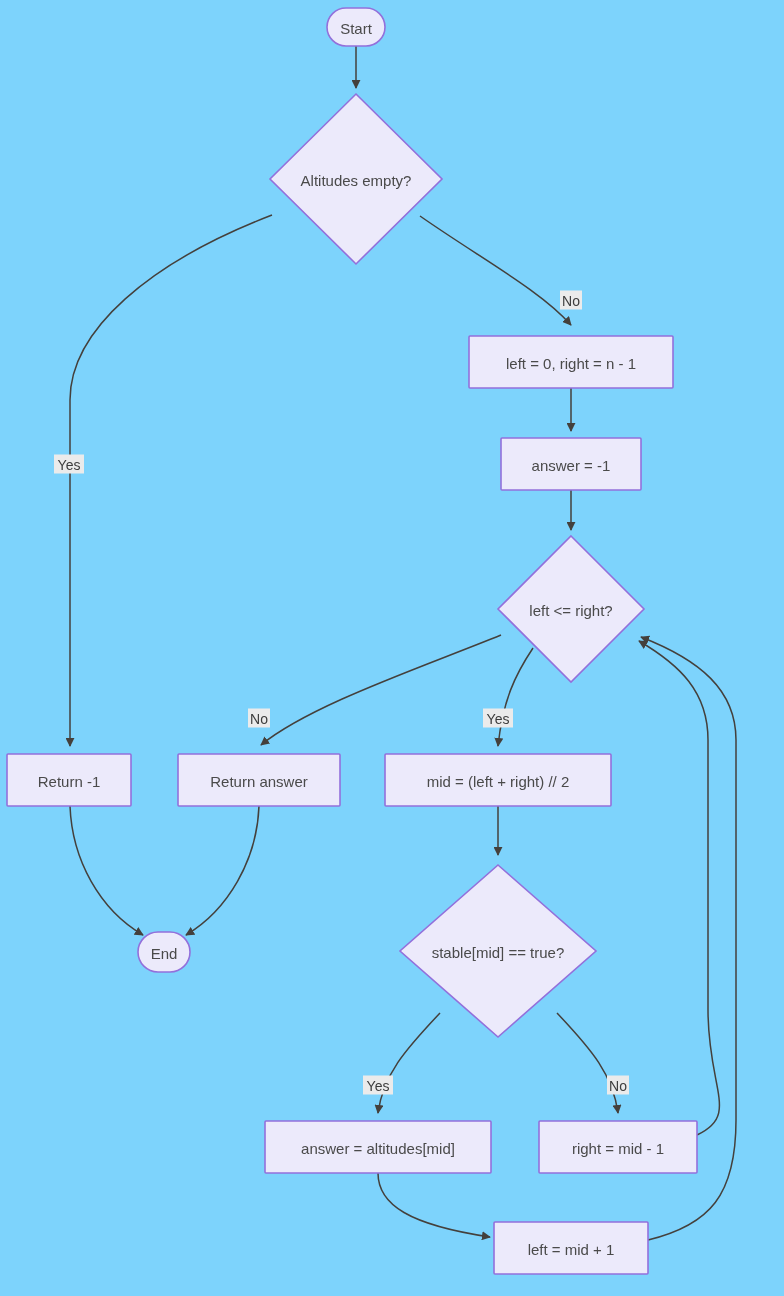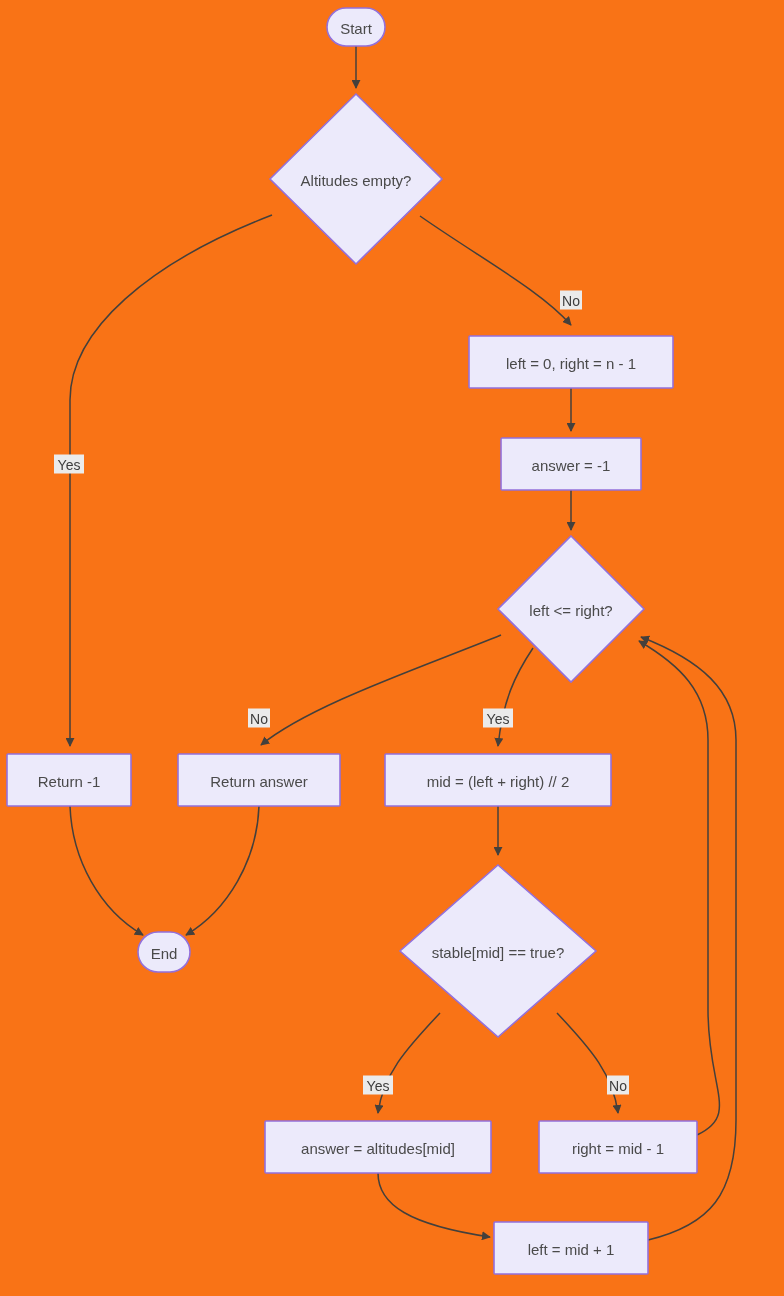--- a/index.html
+++ b/index.html
@@ -4,21 +4,21 @@
 <style>
   html, body {
     margin: 0;
     padding: 0;
     background: #000000;
   }
   #canvas {
     position: relative;
     width: 784px;
     height: 1296px;
-    background: #f97316;
+    background: #7dd3fc;
     overflow: hidden;
     font-family: "Liberation Sans", sans-serif;
   }
   svg.flow {
     position: absolute;
     left: 0;
     top: 0;
     width: 784px;
     height: 1296px;
   }

